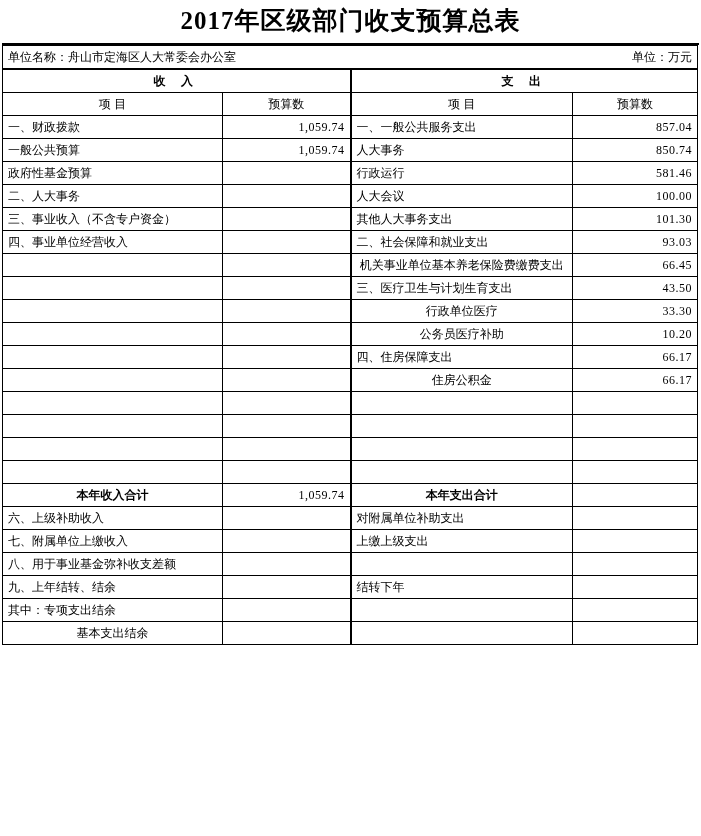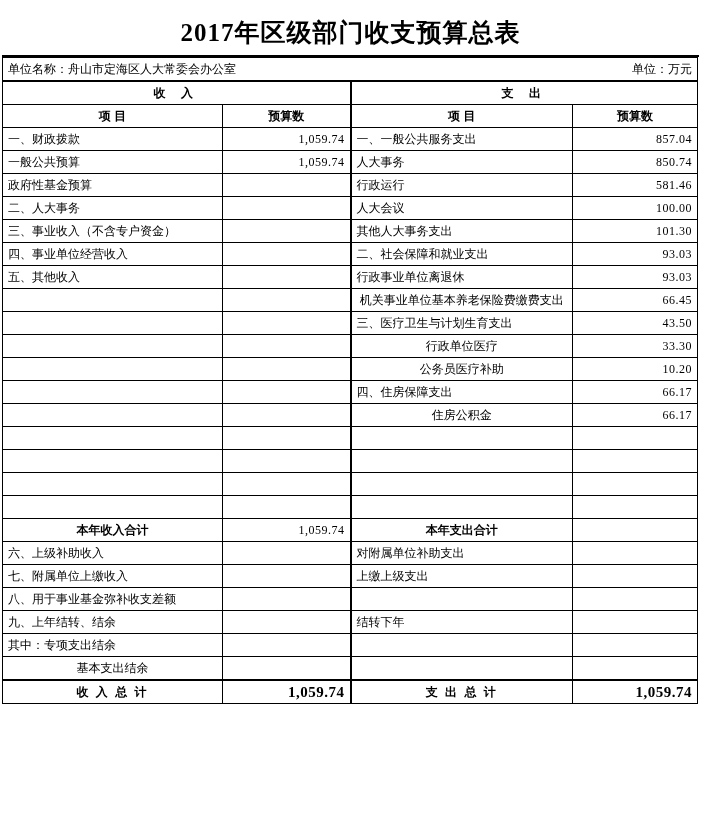--- a/index.html
+++ b/index.html
@@ -19,21 +19,21 @@
     height: 836px;
     box-sizing: border-box;
     position: relative;
   }
   .title {
     text-align: center;
     font-family: "Liberation Serif", "DejaVu Serif", serif;
     font-size: 25px;
     font-weight: bold;
     letter-spacing: 1px;
-    padding: 16px 0 6px 0;
+    padding: 4px 0 6px 0;
     border-bottom: 2px solid #000;
     margin: 0 2px;
   }
   table.sheet {
     border-collapse: collapse;
     width: 624px;
     margin: 0 2px;
     table-layout: fixed;
   }
   table.sheet td {
@@ -59,21 +59,21 @@
   .lt { text-align: left; }
   .grp-head {
     text-align: center;
     font-weight: bold;
     font-size: 14px;
     letter-spacing: 6px;
     height: 24px;
   }
   .col-head {
     text-align: center;
-    font-weight: bold;
+    font-weight: normal;
     font-size: 13px;
     height: 24px;
   }
   .num {
     text-align: right;
     font-family: "Liberation Serif", "DejaVu Serif", serif;
     font-size: 12.5px;
     letter-spacing: 0.5px;
   }
   .lbl {
@@ -176,26 +176,20 @@
           <td class="lbl sep ind1">其他人大事务支出</td>
           <td class="num">101.30</td>
         </tr>
         <tr>
           <td class="lbl ind0">四、事业单位经营收入</td>
           <td class="num"></td>
           <td class="lbl sep ind0">二、社会保障和就业支出</td>
           <td class="num">93.03</td>
         </tr>
         <tr>
-          <td class="lbl ind0">五、其他收入</td>
-          <td class="num"></td>
-          <td class="lbl sep ind1">行政事业单位离退休</td>
-          <td class="num">93.03</td>
-        </tr>
-        <tr>
           <td class="lbl ind0"></td>
           <td class="num"></td>
           <td class="lbl sep ind2">机关事业单位基本养老保险费缴费支出</td>
           <td class="num">66.45</td>
         </tr>
         <tr>
           <td class="lbl ind0"></td>
           <td class="num"></td>
           <td class="lbl sep ind1">三、医疗卫生与计划生育支出</td>
           <td class="num">43.50</td>
@@ -283,22 +277,16 @@
           <td class="num"></td>
           <td class="lbl sep ind0"></td>
           <td class="num"></td>
         </tr>
         <tr>
           <td class="lbl ind2">基本支出结余</td>
           <td class="num"></td>
           <td class="lbl sep ind0"></td>
           <td class="num"></td>
         </tr>
-        <tr class="totalrow">
-          <td class="thick-top">收 入 总 计</td>
-          <td class="num thick-top">1,059.74</td>
-          <td class="sep thick-top">支 出 总 计</td>
-          <td class="num thick-top">1,059.74</td>
-        </tr>
       </tbody>
   </table>
 
 </div>
 
 </body></html>

